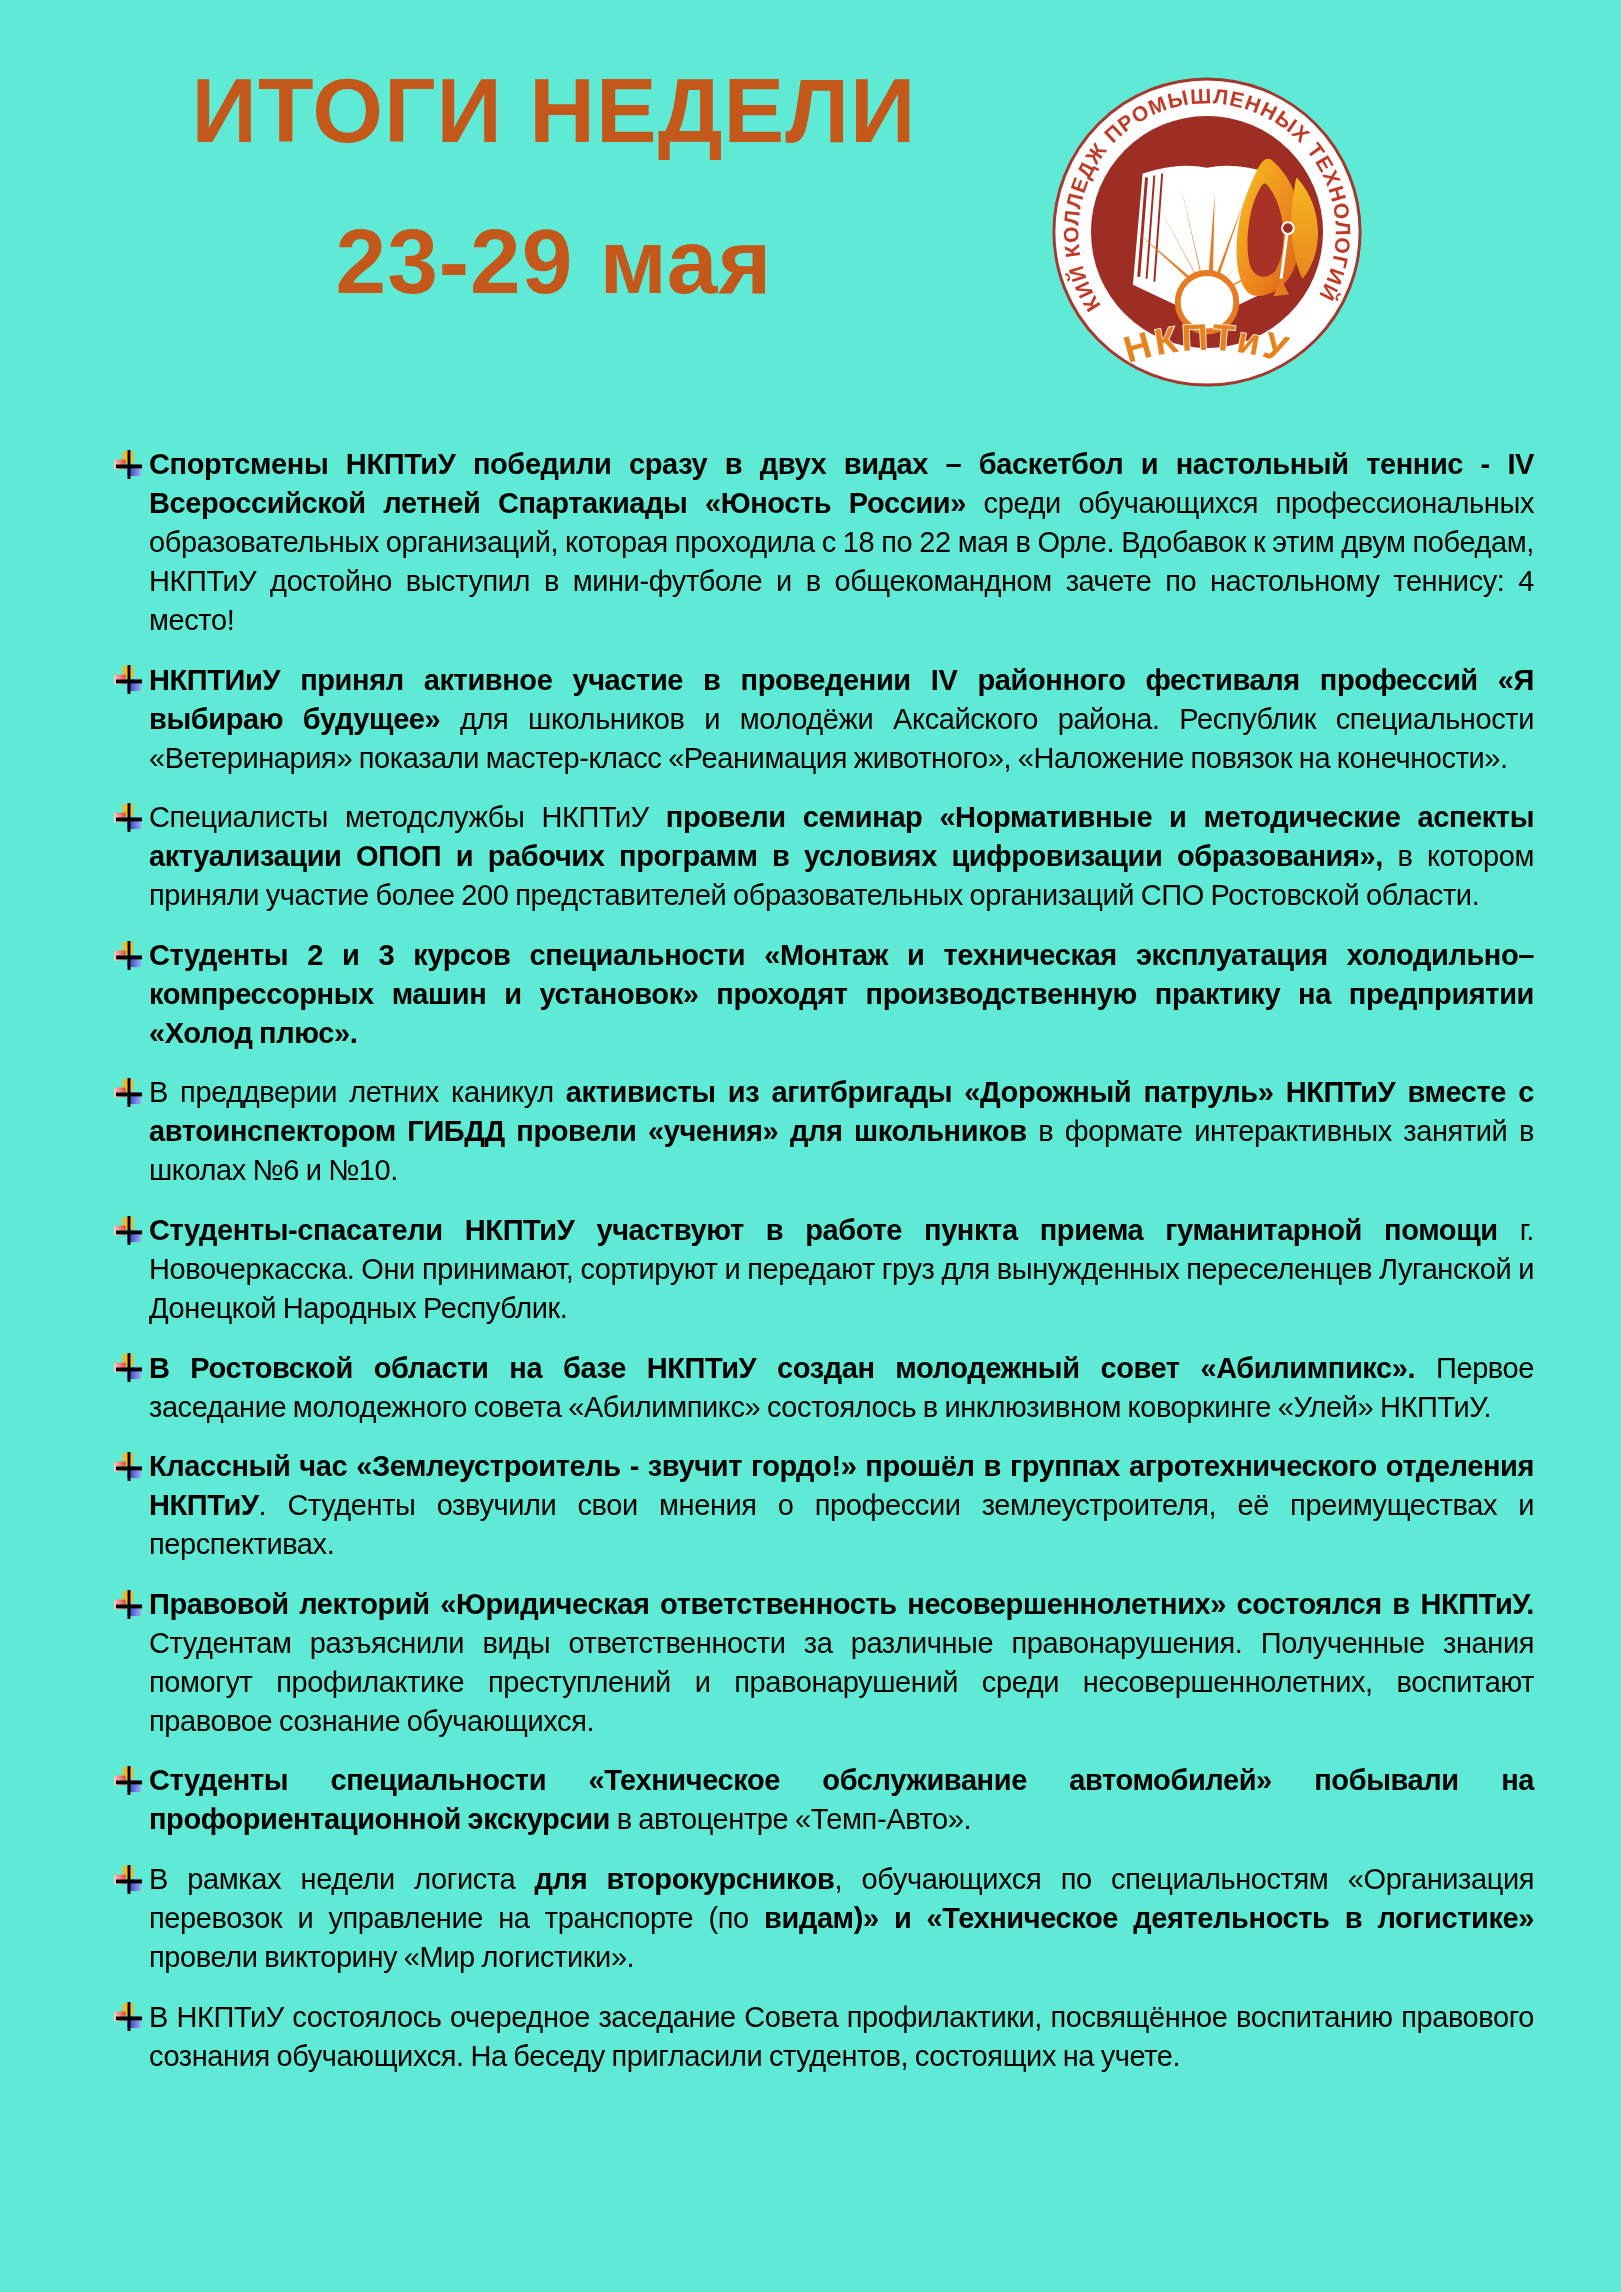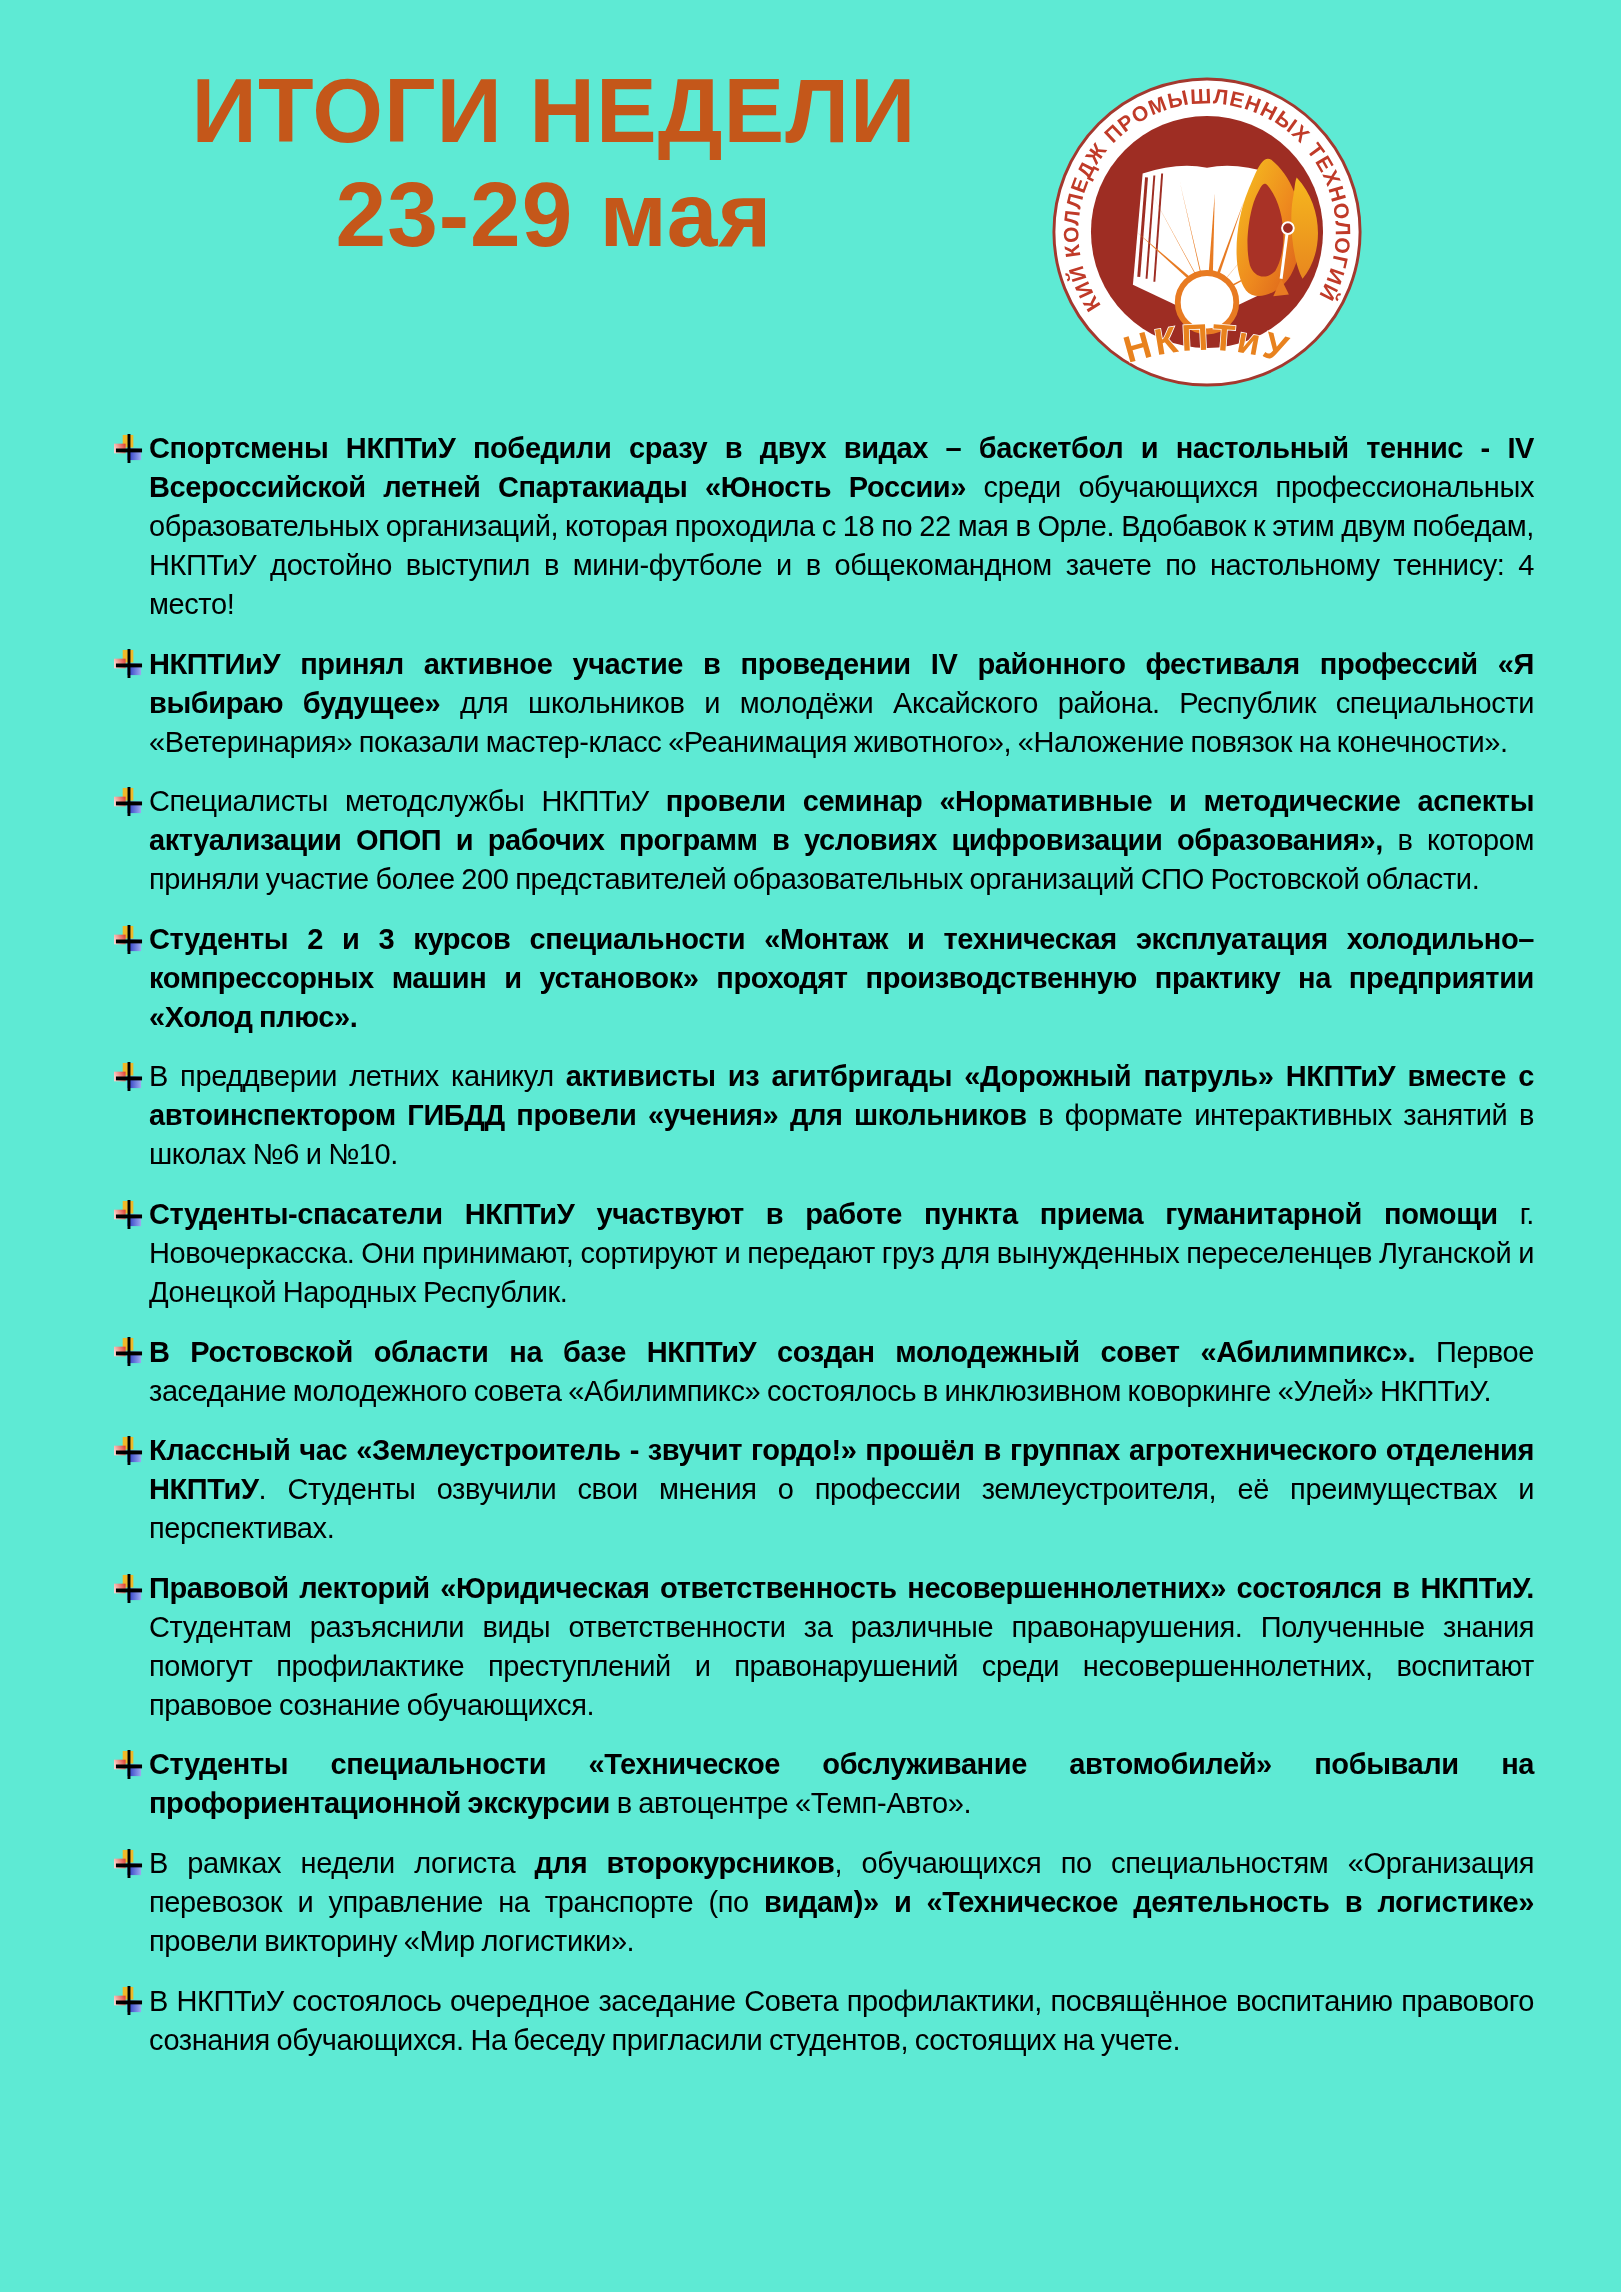--- a/index.html
+++ b/index.html
@@ -13,41 +13,42 @@
   }
   .page { position:absolute; inset:0; background:#5eead4; }
 
   
   .title-block { position:absolute; left:147px; top:59px; width:814px; }
   .title-line1 {
     font-size:91px; font-weight:bold; color:#C4571A;
     letter-spacing:1px; white-space:nowrap; text-align:center;
   }
   .title-line2 {
+    margin-top:47px;
     font-size:91px; font-weight:bold; color:#C4571A;
     letter-spacing:1px; text-align:center; white-space:nowrap;
   }
 
   .logo-wrap { position:absolute; left:1051px; top:76px; width:312px; height:312px; }
   .logo-wrap svg { width:100%; height:100%; display:block; }
 
   
   .bullet-list {
     position:absolute; left:93px; top:429px; width:1441px;
     list-style:none;
   }
   .bullet-item {
     position:relative;
     padding-left:56px;
     margin-bottom:20.6px;
   }
   .bullet-text {
     font-size:29px; line-height:39px;
     text-align:justify;
-    letter-spacing:-0.4px; word-spacing:-1px;
+    letter-spacing:-0.4px; word-spacing:-1px;margin-top:16px;
   }
   .bullet-text .b { font-weight:bold; }
   .bullet-glyph {
     position:absolute; left:19.6px; top:4.9px;
     width:31px; height:29px;
   }
 </style>
 </head>
 <body>
 

